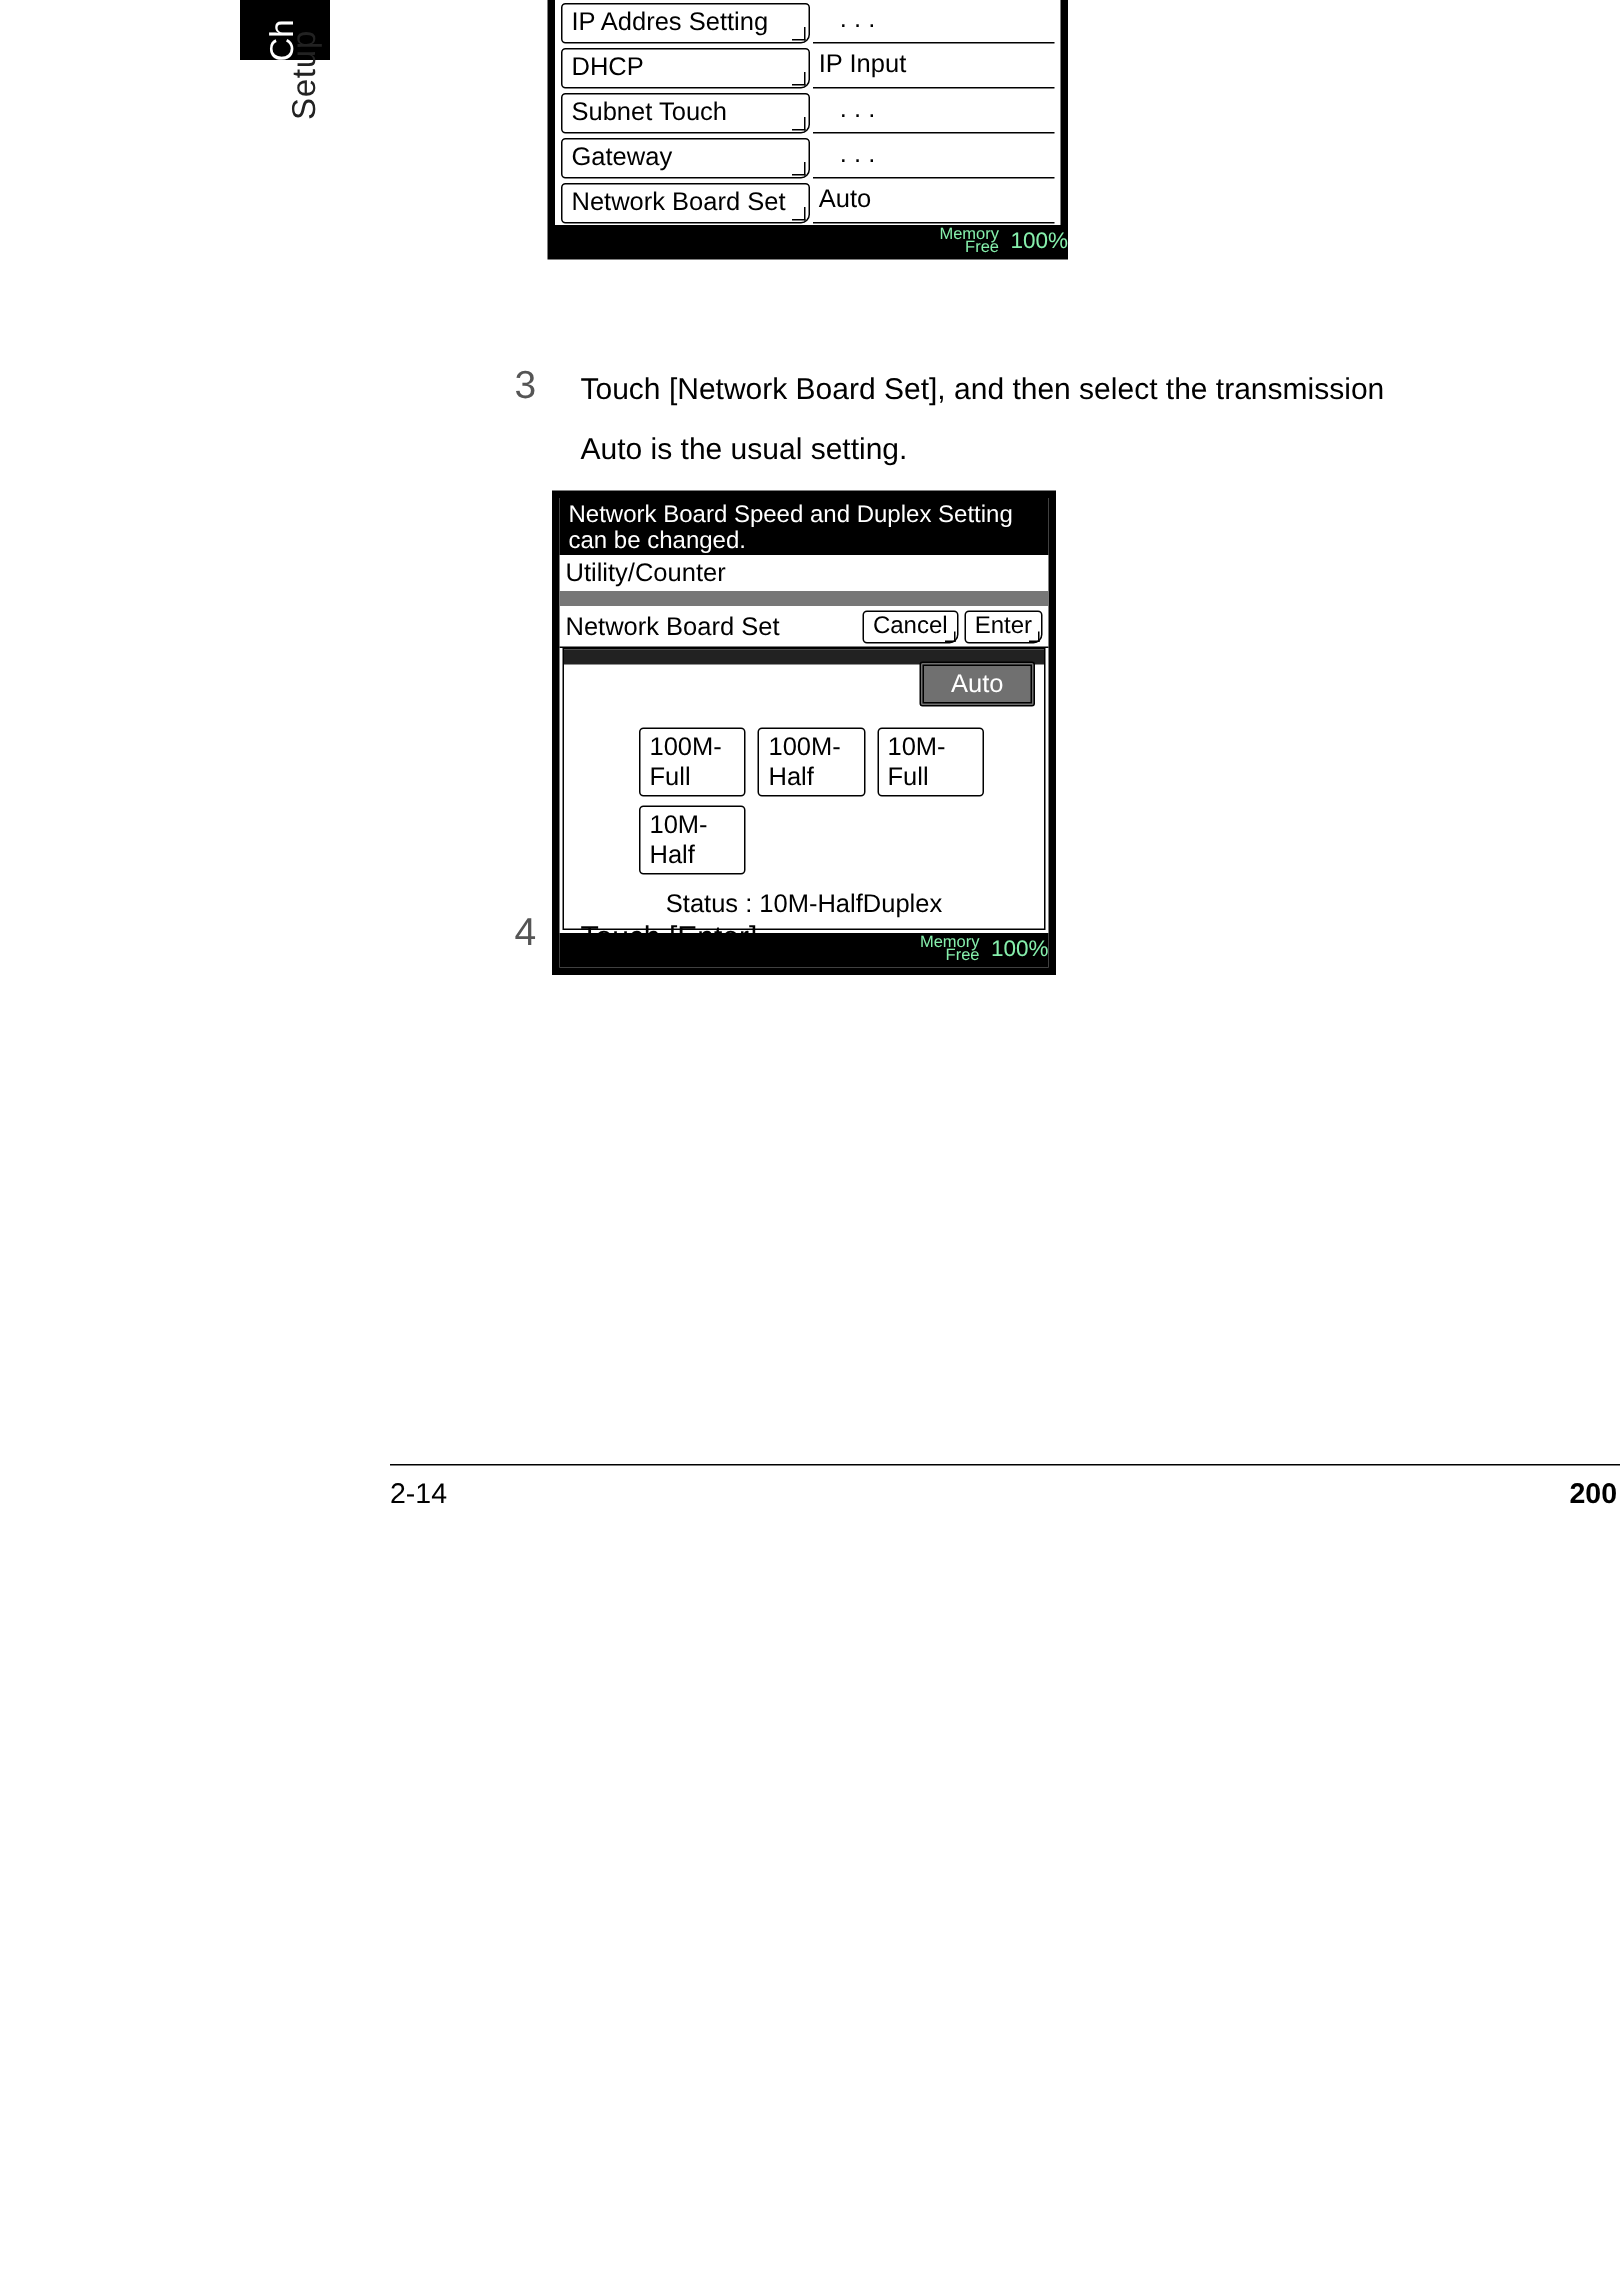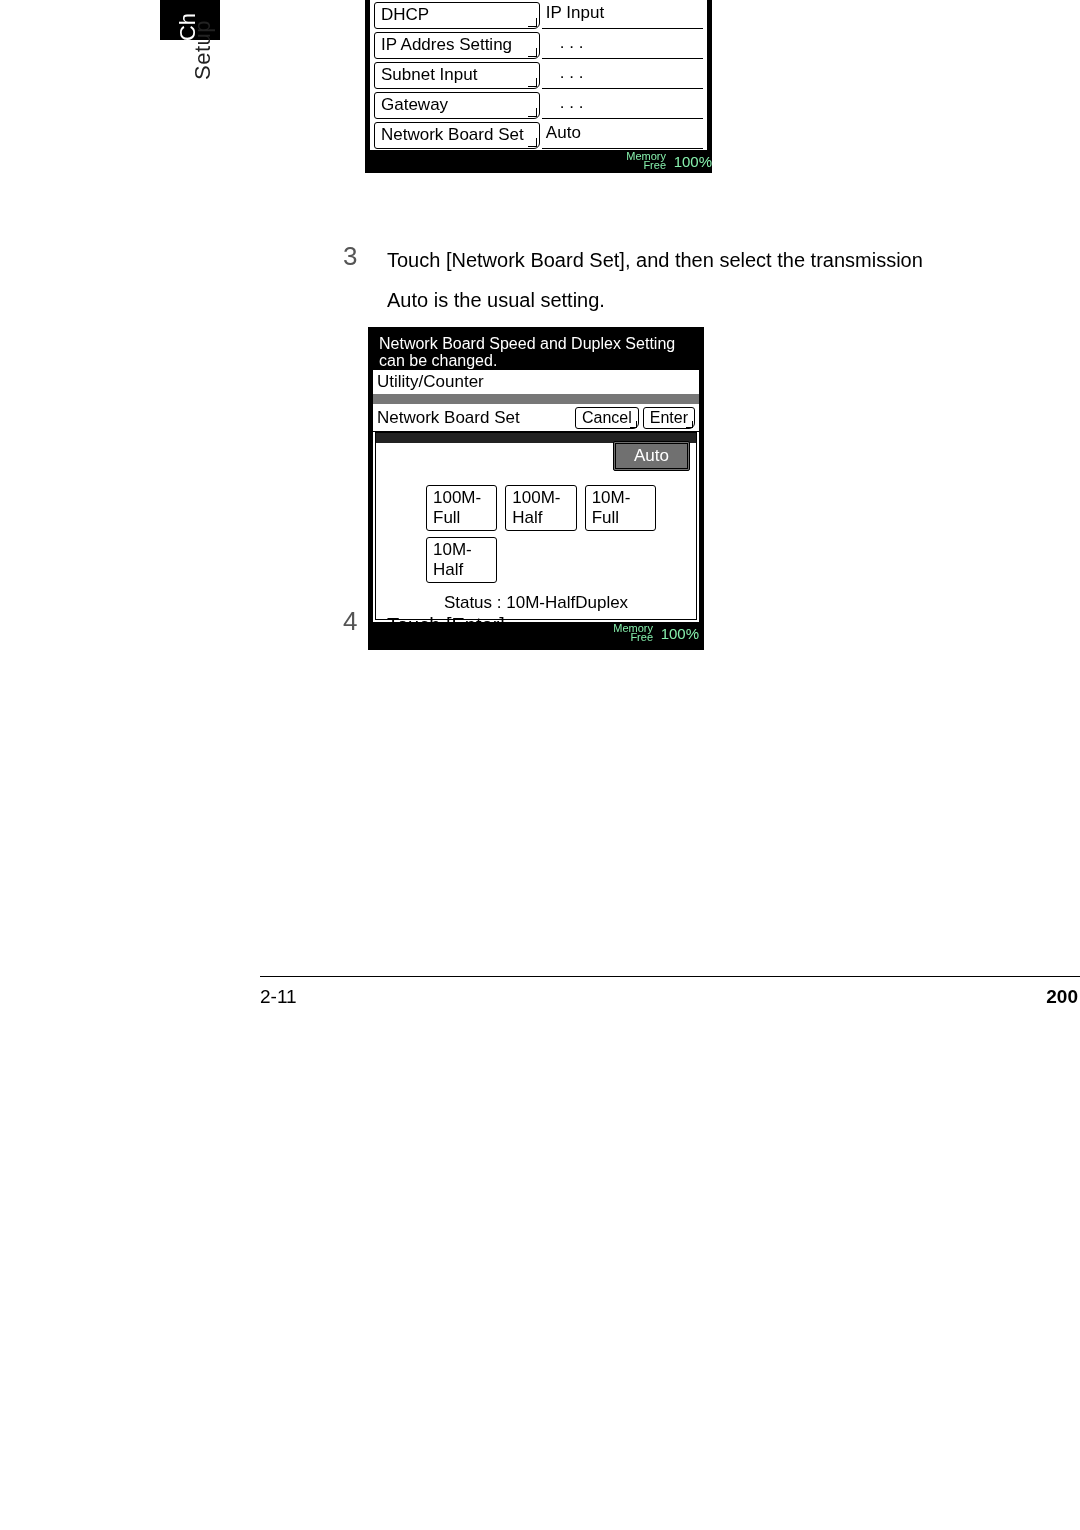--- a/index.html
+++ b/index.html
@@ -279,38 +279,38 @@
   <div class="tab-black">
     <span>Ch</span>
   </div>
   <div class="setup-label">Setup</div>
 
   <div class="panel1">
     <div class="frame">
       <table>
         <tbody>
             <tr>
+          <td>
+                <span class="setting-btn">IP Addres Setting</span>
+              </td>
+          <td>
+                <div class="value-cell ip-dots">   .      .      .</div>
+              </td>
+        </tr>
+        <tr>
           <td style="width:51%;">
             <span class="setting-btn">DHCP</span>
           </td>
           <td>
             <div class="value-cell">IP Input</div>
           </td>
         </tr>
         <tr>
           <td>
-                <span class="setting-btn">IP Addres Setting</span>
-              </td>
-          <td>
-                <div class="value-cell ip-dots">   .      .      .</div>
-              </td>
-        </tr>
-        <tr>
-          <td>
-                <span class="setting-btn">Subnet Input</span>
+                <span class="setting-btn">Subnet Touch</span>
               </td>
           <td>
                 <div class="value-cell ip-dots">   .      .      .</div>
               </td>
         </tr>
         <tr>
           <td>
                 <span class="setting-btn">Gateway</span>
               </td>
           <td>
@@ -383,16 +383,16 @@
   </div>
 
   <div class="step step4">
     <div class="num">4</div>
     <div class="body">
       <div>Touch [Enter].</div>
     </div>
   </div>
 
   <div class="footer-rule"></div>
-  <div class="footer-left">2-11</div>
+  <div class="footer-left">2-14</div>
   <div class="footer-right">200</div>
 
 </div>
 
 </body></html>

